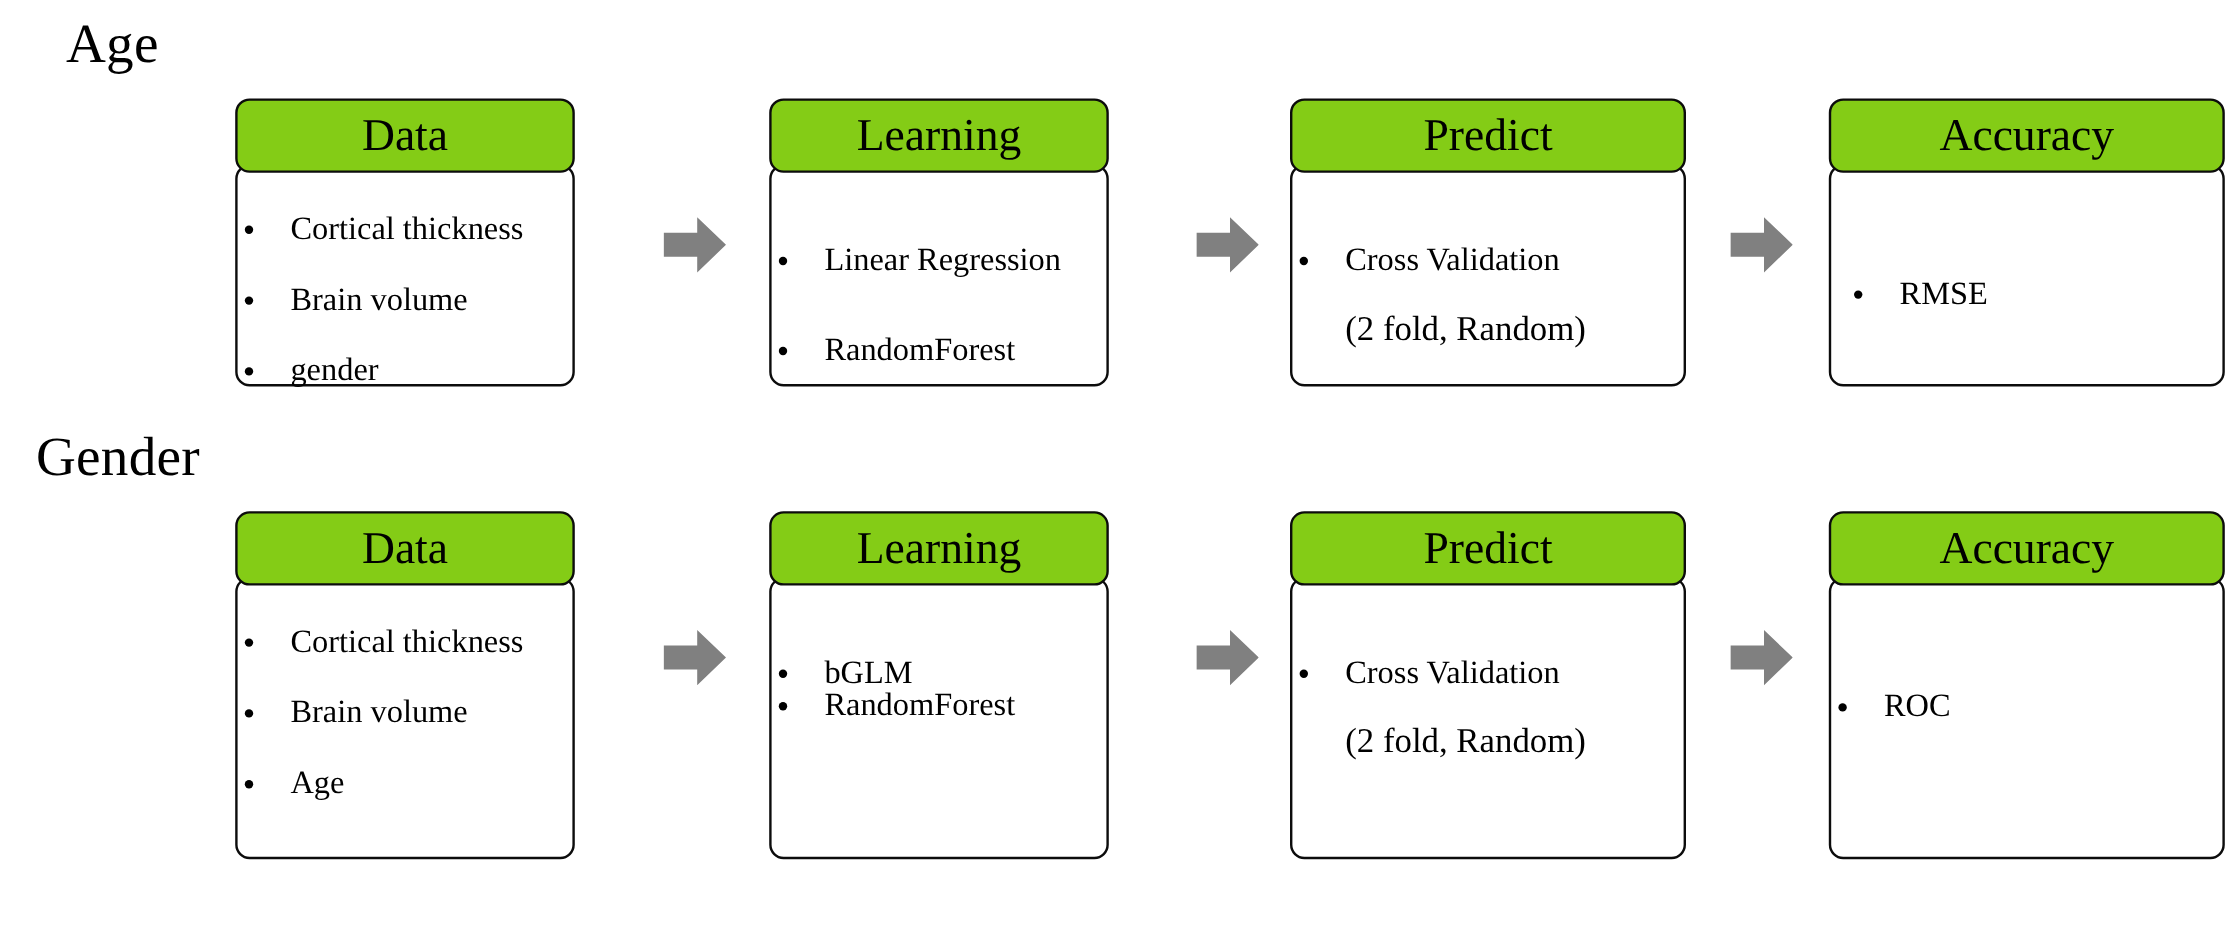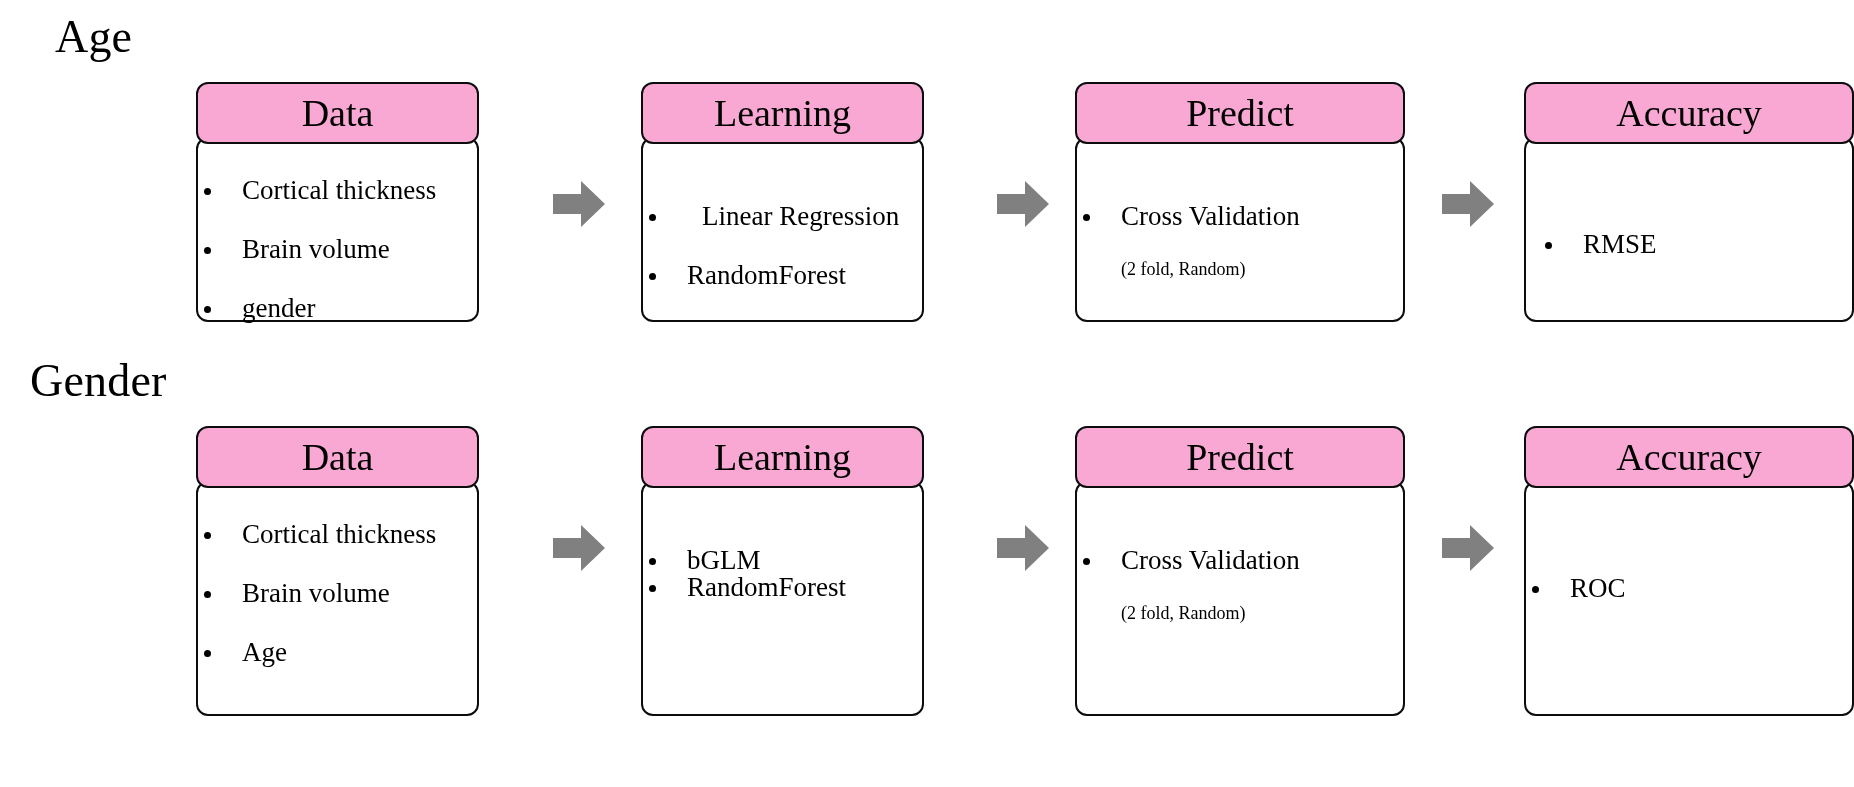--- a/index.html
+++ b/index.html
@@ -36,21 +36,21 @@
   
   .card {
     position: absolute;
   }
   .card-header {
     position: absolute;
     left: 0;
     top: 0;
     width: 100%;
     height: 62px;
-    background: #f9a8d4;
+    background: #84cc16;
     border: 2px solid #0c0c0c;
     border-radius: 12px;
     box-sizing: border-box;
     display: flex;
     align-items: center;
     justify-content: center;
     z-index: 2;
   }
   .card-header-title {
     font-size: 38px;
@@ -92,21 +92,21 @@
     margin-top: -3px;
     border-radius: 50%;
     background: #000;
   }
   .bullet-text {
     display: inline-block;
     padding-left: 44px;
   }
   .sub-line {
     display: block;
-    font-size: 18px;
+    font-size: 29px;
     line-height: 1;
     white-space: nowrap;
     padding-left: 44px;
     color: #000;
     font-family: Liberation Serif, serif;
   }
 
   
   .flow-arrow {
     position: absolute;
@@ -149,21 +149,21 @@
       <polygon points="0,16 28,16 28,3 52,26 28,49 28,36 0,36" fill="#808080"></polygon>
     </svg>
   </div>
 
   <div class="card" style="left:641px; top:82px; width:283px; height:240px;">
     <div class="card-header">
       <span class="card-header-title">Learning</span>
     </div>
     <div class="card-body" style="height:185px;">
       <ul class="bullet-list" style="padding-top:64px;">
-        <li class="bullet-item" style="margin-bottom:32px;padding-left:15px;">
+        <li class="bullet-item" style="margin-bottom:48px;">
           <span class="bullet-dot"></span>
           <span class="bullet-text">Linear Regression</span>
         </li>
         <li class="bullet-item">
           <span class="bullet-dot"></span>
           <span class="bullet-text">RandomForest</span>
         </li>
       </ul>
     </div>
   </div>

